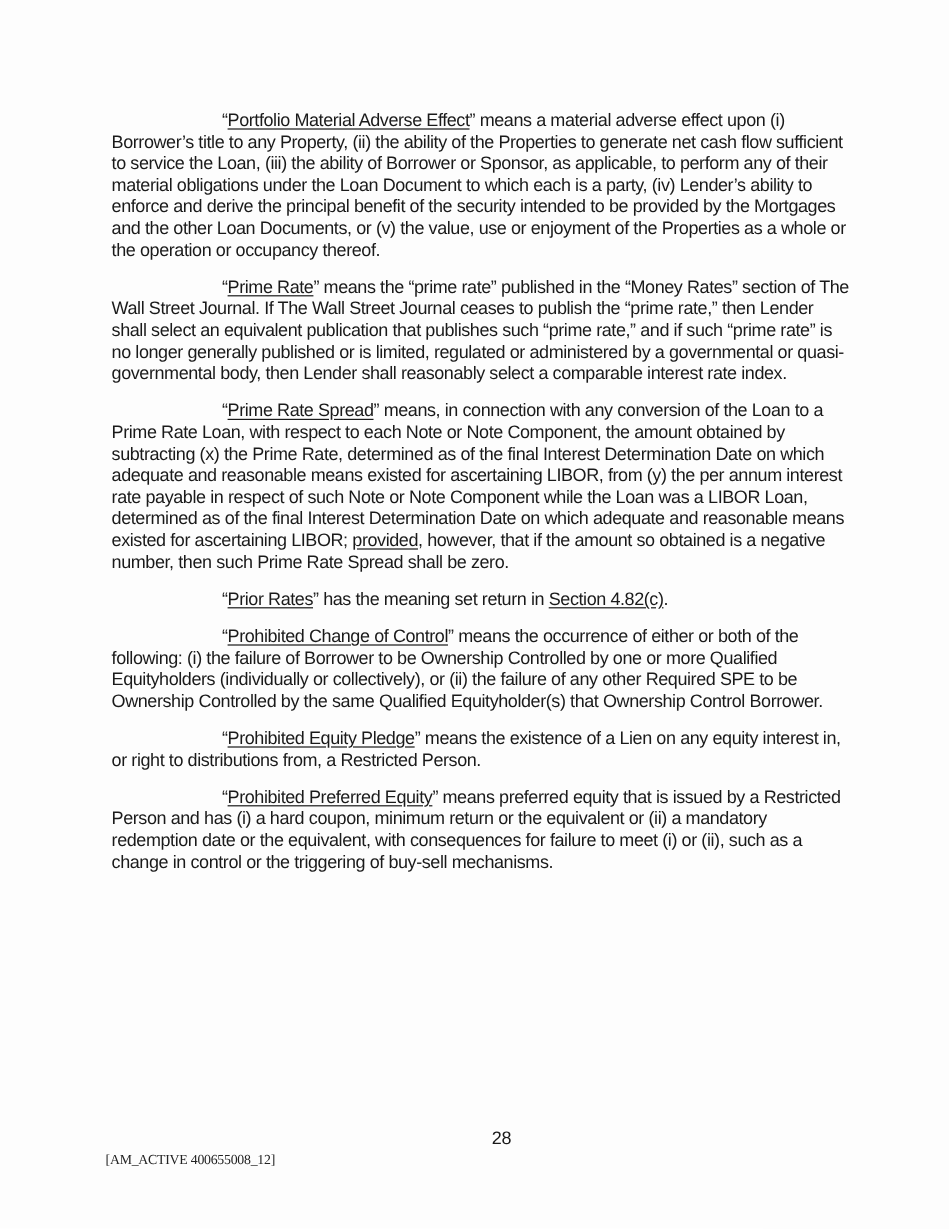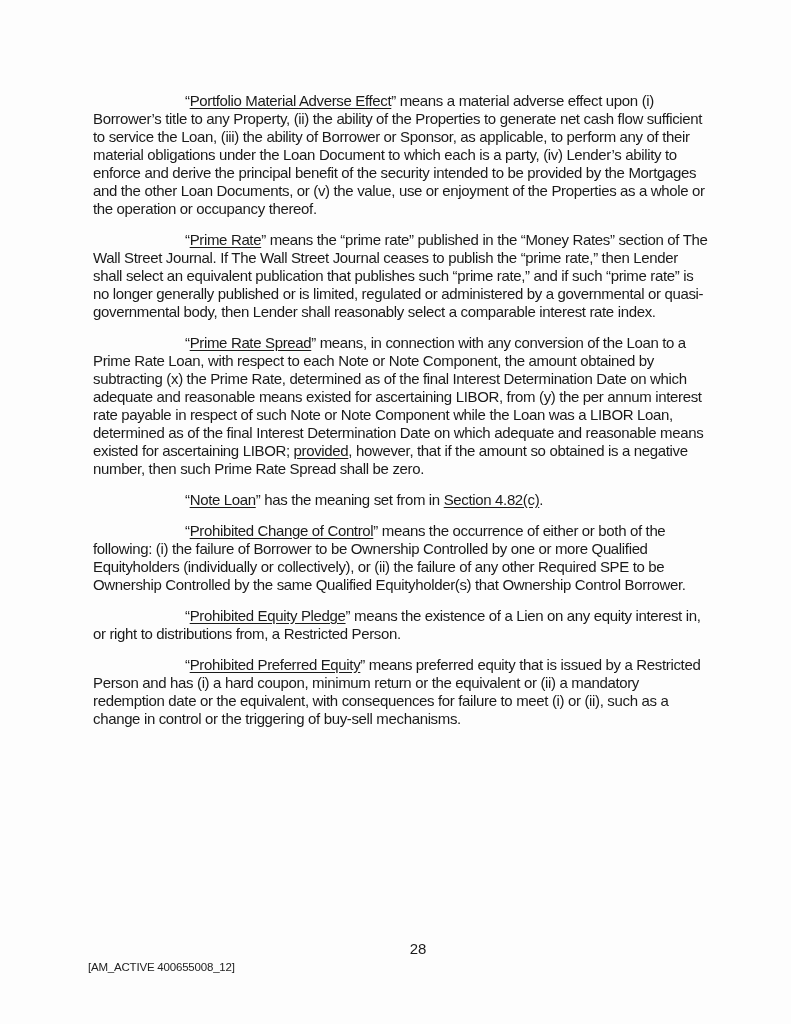--- a/index.html
+++ b/index.html
@@ -44,30 +44,31 @@
     font-size: 15px;
     letter-spacing: -0.2px;
   }
   .doc-id {
     position: absolute;
     left: 88px;
     top: 961px;
     font-size: 11.5px;
     letter-spacing: -0.2px;
     color: #222222;
+    font-family: Liberation Serif, serif;
   }
 </style>
 </head>
 <body>
 
 <div class="page">
   <main class="content">
       <p class="para"><span>“</span><span class="u">Portfolio Material Adverse Effect</span><span>” means a material adverse effect upon (i) Borrower’s title to any Property, (ii) the ability of the Properties to generate net cash flow sufficient to service the Loan, (iii) the ability of Borrower or Sponsor, as applicable, to perform any of their material obligations under the Loan Document to which each is a party, (iv) Lender’s ability to enforce and derive the principal benefit of the security intended to be provided by the Mortgages and the other Loan Documents, or (v) the value, use or enjoyment of the Properties as a whole or the operation or occupancy thereof.</span></p>
       <p class="para"><span>“</span><span class="u">Prime Rate</span><span>” means the “prime rate” published in the “Money Rates” section of The Wall Street Journal. If The Wall Street Journal ceases to publish the “prime rate,” then Lender shall select an equivalent publication that publishes such “prime rate,” and if such “prime rate” is no longer generally published or is limited, regulated or administered by a governmental or quasi-governmental body, then Lender shall reasonably select a comparable interest rate index.</span></p>
       <p class="para"><span>“</span><span class="u">Prime Rate Spread</span><span>” means, in connection with any conversion of the Loan to a Prime Rate Loan, with respect to each Note or Note Component, the amount obtained by subtracting (x) the Prime Rate, determined as of the final Interest Determination Date on which adequate and reasonable means existed for ascertaining LIBOR, from (y) the per annum interest rate payable in respect of such Note or Note Component while the Loan was a LIBOR Loan, determined as of the final Interest Determination Date on which adequate and reasonable means existed for ascertaining LIBOR; </span><span class="u">provided</span><span>, however, that if the amount so obtained is a negative number, then such Prime Rate Spread shall be zero.</span></p>
-      <p class="para"><span>“</span><span class="u">Note Loan</span><span>” has the meaning set from in </span><span class="u">Section 4.82(c)</span><span>.</span></p>
+      <p class="para"><span>“</span><span class="u">Prior Rates</span><span>” has the meaning set return in </span><span class="u">Section 4.82(c)</span><span>.</span></p>
       <p class="para"><span>“</span><span class="u">Prohibited Change of Control</span><span>” means the occurrence of either or both of the following: (i) the failure of Borrower to be Ownership Controlled by one or more Qualified Equityholders (individually or collectively), or (ii) the failure of any other Required SPE to be Ownership Controlled by the same Qualified Equityholder(s) that Ownership Control Borrower.</span></p>
       <p class="para"><span>“</span><span class="u">Prohibited Equity Pledge</span><span>” means the existence of a Lien on any equity interest in, or right to distributions from, a Restricted Person.</span></p>
       <p class="para"><span>“</span><span class="u">Prohibited Preferred Equity</span><span>” means preferred equity that is issued by a Restricted Person and has (i) a hard coupon, minimum return or the equivalent or (ii) a mandatory redemption date or the equivalent, with consequences for failure to meet (i) or (ii), such as a change in control or the triggering of buy-sell mechanisms.</span></p>
     </main>
   <div class="page-number">28</div>
   <div class="doc-id">[AM_ACTIVE 400655008_12]</div>
 </div>
 
 </body></html>

